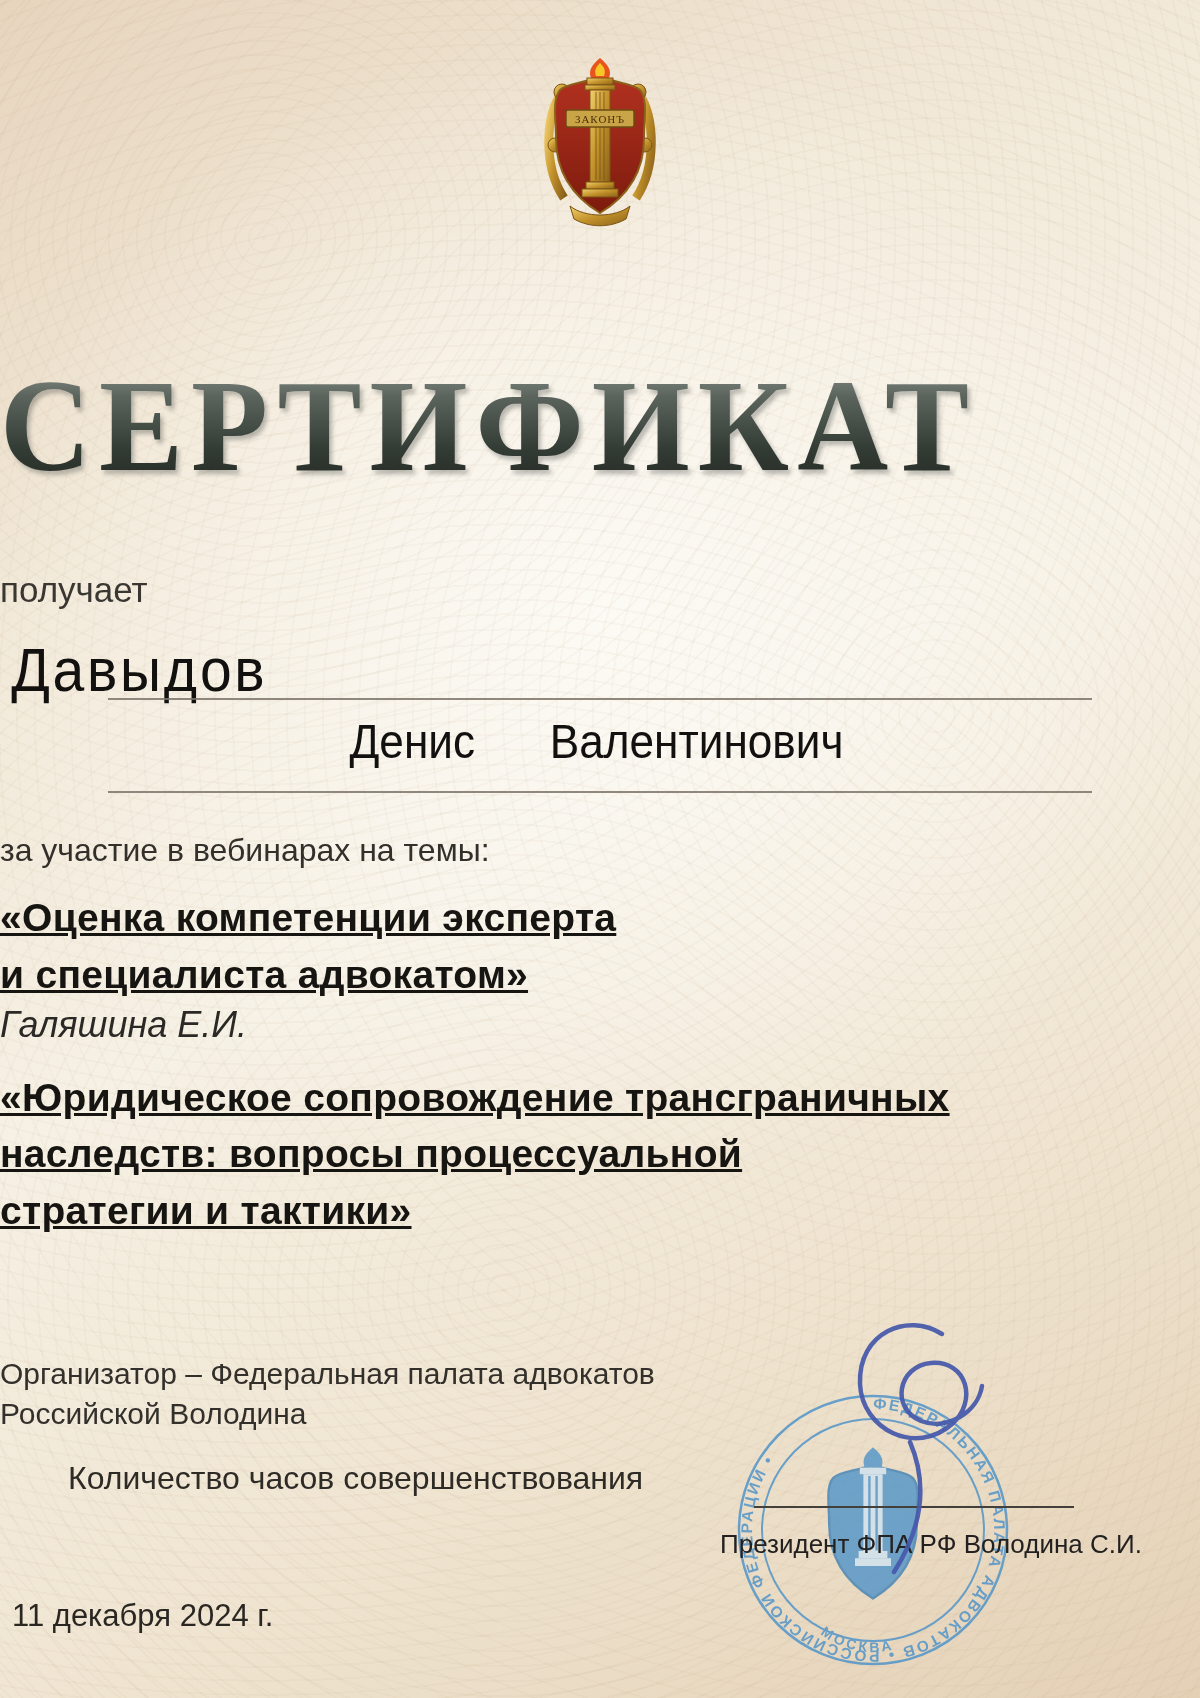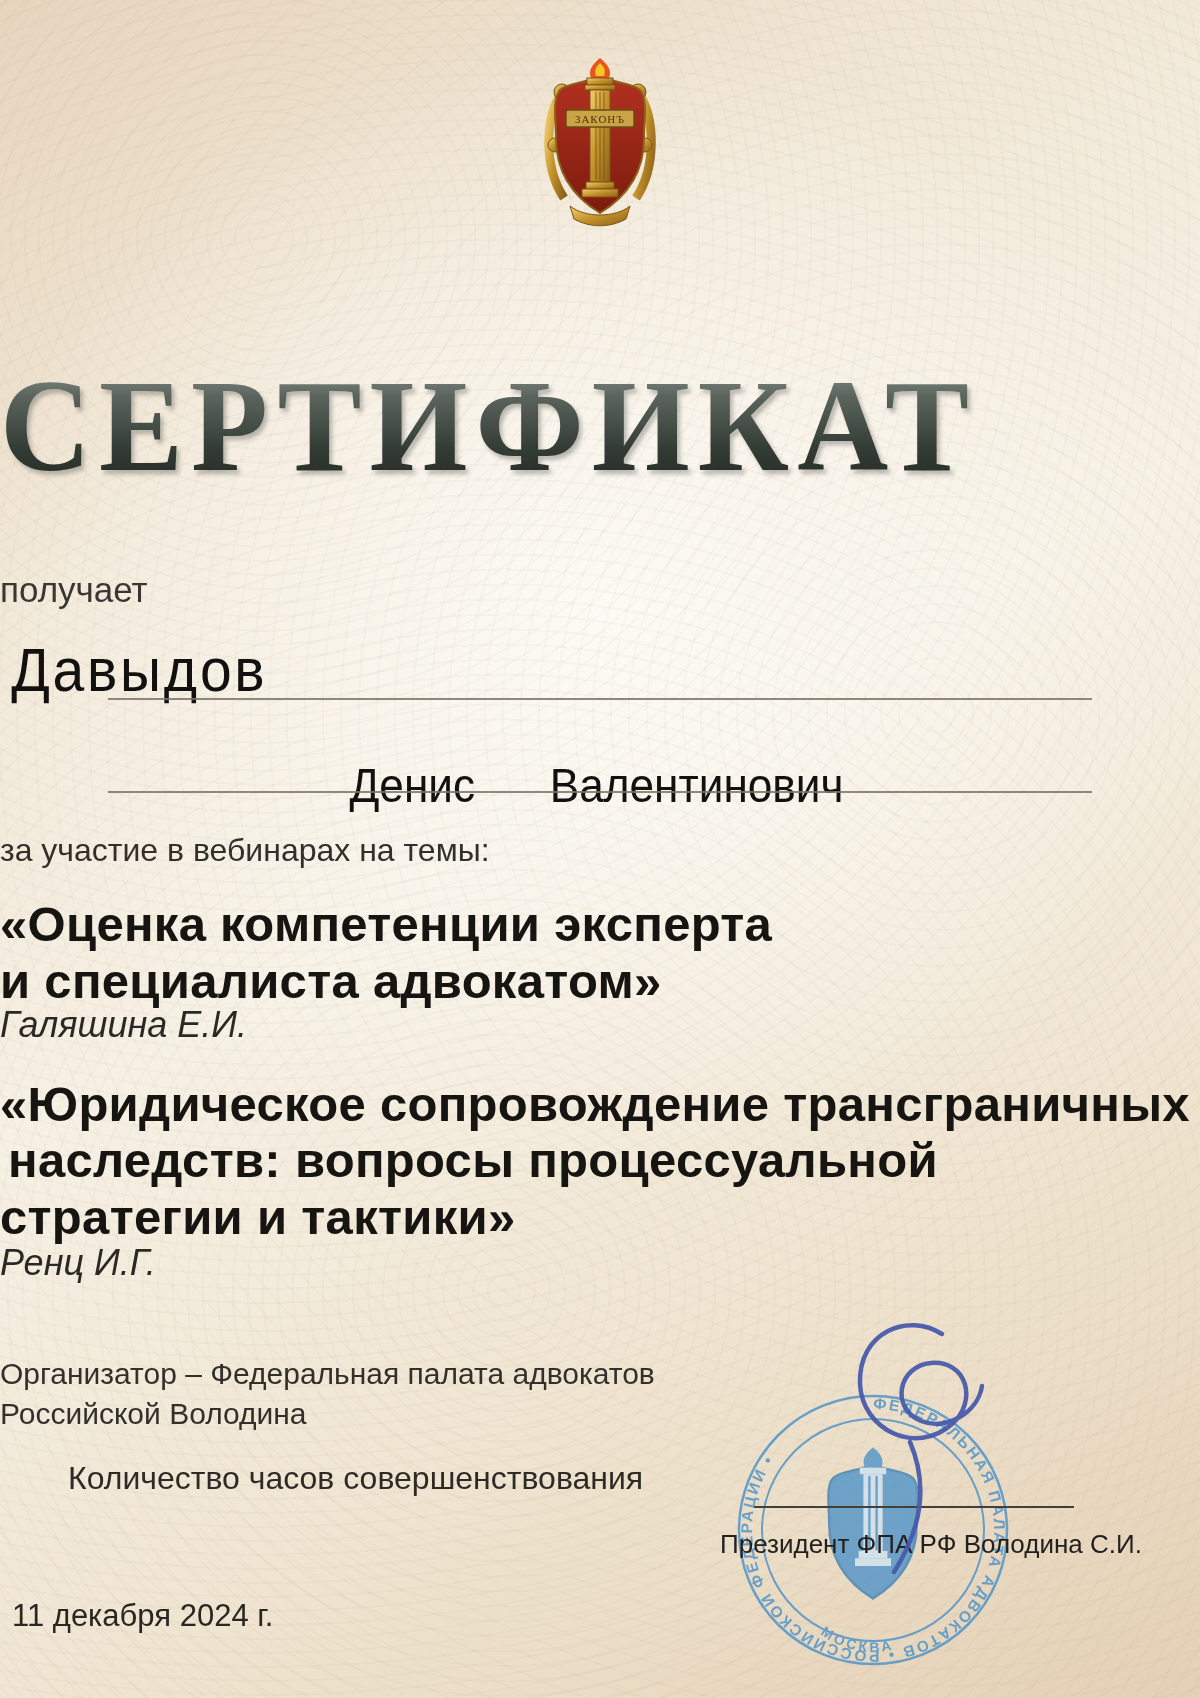--- a/index.html
+++ b/index.html
@@ -25,30 +25,30 @@
   }
   .title span{
     display:inline-block; transform:scaleY(1.04);
     background:linear-gradient(180deg,#99a199 0%,#5a635c 30%,#333b35 66%,#20261f 100%);
     -webkit-background-clip:text; background-clip:text; color:transparent;
     filter:drop-shadow(3px 4px 2px rgba(90,92,88,0.40));
   }
   .receives{top:570px; font-size:35px; color:#3a3733; z-index:3;}
   .lastname{top:634px; font-size:62px; letter-spacing:3px; color:#121110; z-index:3;}
   .lastname span{display:inline-block; transform:scaleX(0.92);}
-  .firstrow{top:758px; font-size:48px; color:#121110; display:flex; justify-content:center; gap:56px; z-index:3;}
+  .firstrow{top:714px; font-size:48px; color:#121110; display:flex; justify-content:center; gap:56px; z-index:3;}
   .firstrow span{display:inline-block; transform:scaleX(0.92);}
   .name-line{position:absolute; left:108px; width:984px; height:2px; background:#7d7468; opacity:.85; z-index:3;}
   .line1{top:698px;} .line2{top:791px;}
   .participation{top:832px; font-size:32px; color:#33302c; z-index:3;}
-  .topic{font-weight:bold; font-size:49px; letter-spacing:.3px; color:#171512; z-index:3;}
+  .topic{font-weight:bold; font-size:39px; letter-spacing:.3px; color:#171512; z-index:3;text-decoration:underline;}
   .t1a{top:896px;} .t1b{top:953px;}
   .speaker{font-style:italic; font-size:36px; color:#2b2926; z-index:3;}
   .sp1{top:1004px;}
-  .t2a{top:1076px;} .t2b{top:1132px;padding-left:8px;} .t2c{top:1189px;}
+  .t2a{top:1076px;} .t2b{top:1132px;} .t2c{top:1189px;}
   .sp2{top:1242px;}
   .organizer{font-size:30px; color:#33302c; z-index:3;}
   .org1{top:1357px;} .org2{top:1397px;}
   .hours{position:absolute; left:68px; top:1460px; font-size:32px; line-height:37px; color:#2e2b27; text-align:left; z-index:3; margin:0;}
   .stamp{position:absolute; left:733px; top:1390px; opacity:.83; z-index:2;}
   .signature-ink{position:absolute; left:790px; top:1300px; z-index:5;}
   .sig-line{position:absolute; left:754px; top:1506px; width:320px; height:2px; background:#43403b; z-index:4;}
   .signer{position:absolute; left:720px; width:390px; top:1529px; font-size:26px; color:#232120; text-align:center; white-space:nowrap; z-index:4; margin:0;}
   .date{top:1598px; font-size:31px; color:#2a2723; z-index:3;padding-left:12px;}
 </style>
@@ -112,21 +112,20 @@
 
   <p class="abs participation">за участие в вебинарах на темы:</p>
 
   <p class="abs topic t1a">«Оценка компетенции эксперта</p>
   <p class="abs topic t1b">и специалиста адвокатом»</p>
   <p class="abs speaker sp1">Галяшина Е.И.</p>
 
   <p class="abs topic t2a">«Юридическое сопровождение трансграничных</p>
   <p class="abs topic t2b">наследств: вопросы процессуальной</p>
   <p class="abs topic t2c">стратегии и тактики»</p>
-  <p class="abs speaker sp2">Ренц И.Г.</p>
 
   <p class="abs organizer org1">Организатор – Федеральная палата адвокатов</p>
   <p class="abs organizer org2">Российской Володина</p>
 
   <p class="hours">
     <span>Количество часов совершенствования</span><br>
   </p>
 
   <svg class="stamp" width="280" height="280" viewBox="0 0 280 280">
     <circle cx="140" cy="140" r="134" fill="none" stroke="#4e93c9" stroke-width="2.5"></circle>

